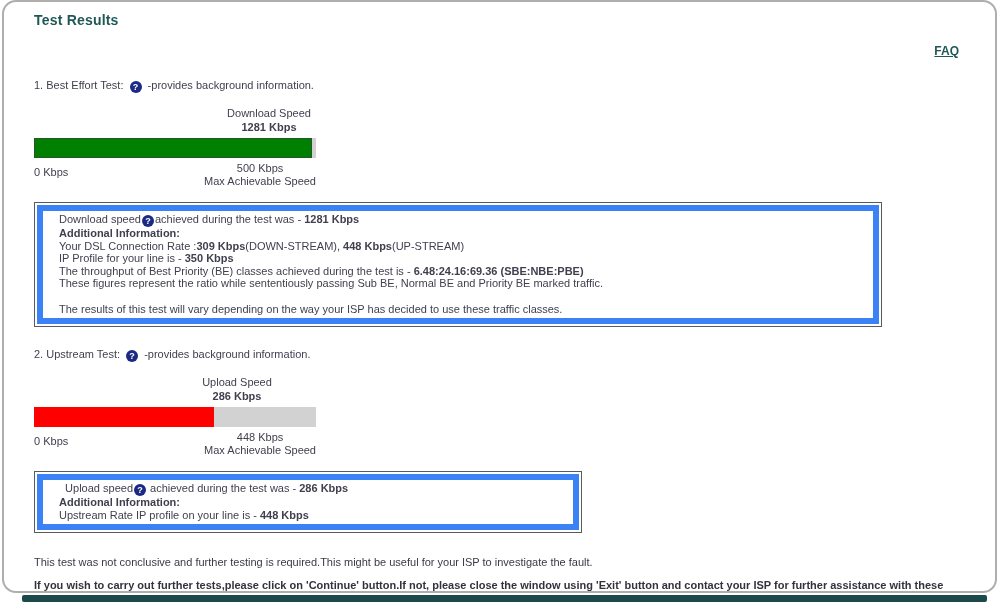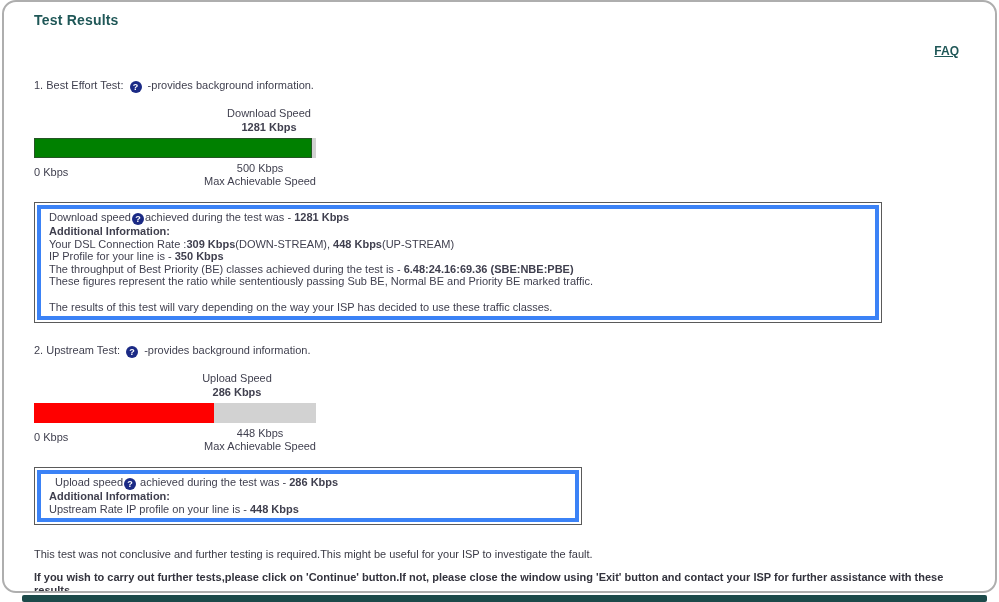--- a/index.html
+++ b/index.html
@@ -46,21 +46,21 @@
   .gauge-title { margin-bottom: 2px; }
   .gauge-value { font-weight: bold; margin-bottom: 5px; }
   .bar-track { width: 282px; height: 20px; background: #d2d2d2; }
   .bar-fill { height: 100%; }
   .gauge.dl .bar-fill { border: 1px solid #265526; }
   .bar-scale { width: 282px; display: flex; justify-content: space-between; margin-top: 4px; }
   .bar-scale .min { padding-top: 4px; }
   .bar-scale .max { text-align: center; line-height: 13px; }
   
   .infobox-outer { border: 1px solid #5a5a5a; padding: 2px; margin-top: 14px; background: #ffffff; }
-  .infobox-inner { border: 4px solid #3b82f6; padding: 2px 4px 3px 8px; }
+  .infobox-inner { border: 6px solid #3b82f6; padding: 2px 4px 3px 16px; }
   .w-dl { width: 848px; }
   .w-ul { width: 548px; }
   .iline { line-height: 12.6px; min-height: 12.6px; white-space: pre-wrap; }
   .iline b { font-weight: bold; }
   
   .conclusion { margin-top: 23px; color: #3a3a45; }
   .instructions { margin-top: 11px; font-weight: bold; color: #33333d; padding-right: 2px; line-height: 13px; }
 </style>
 </head>
 <body>

